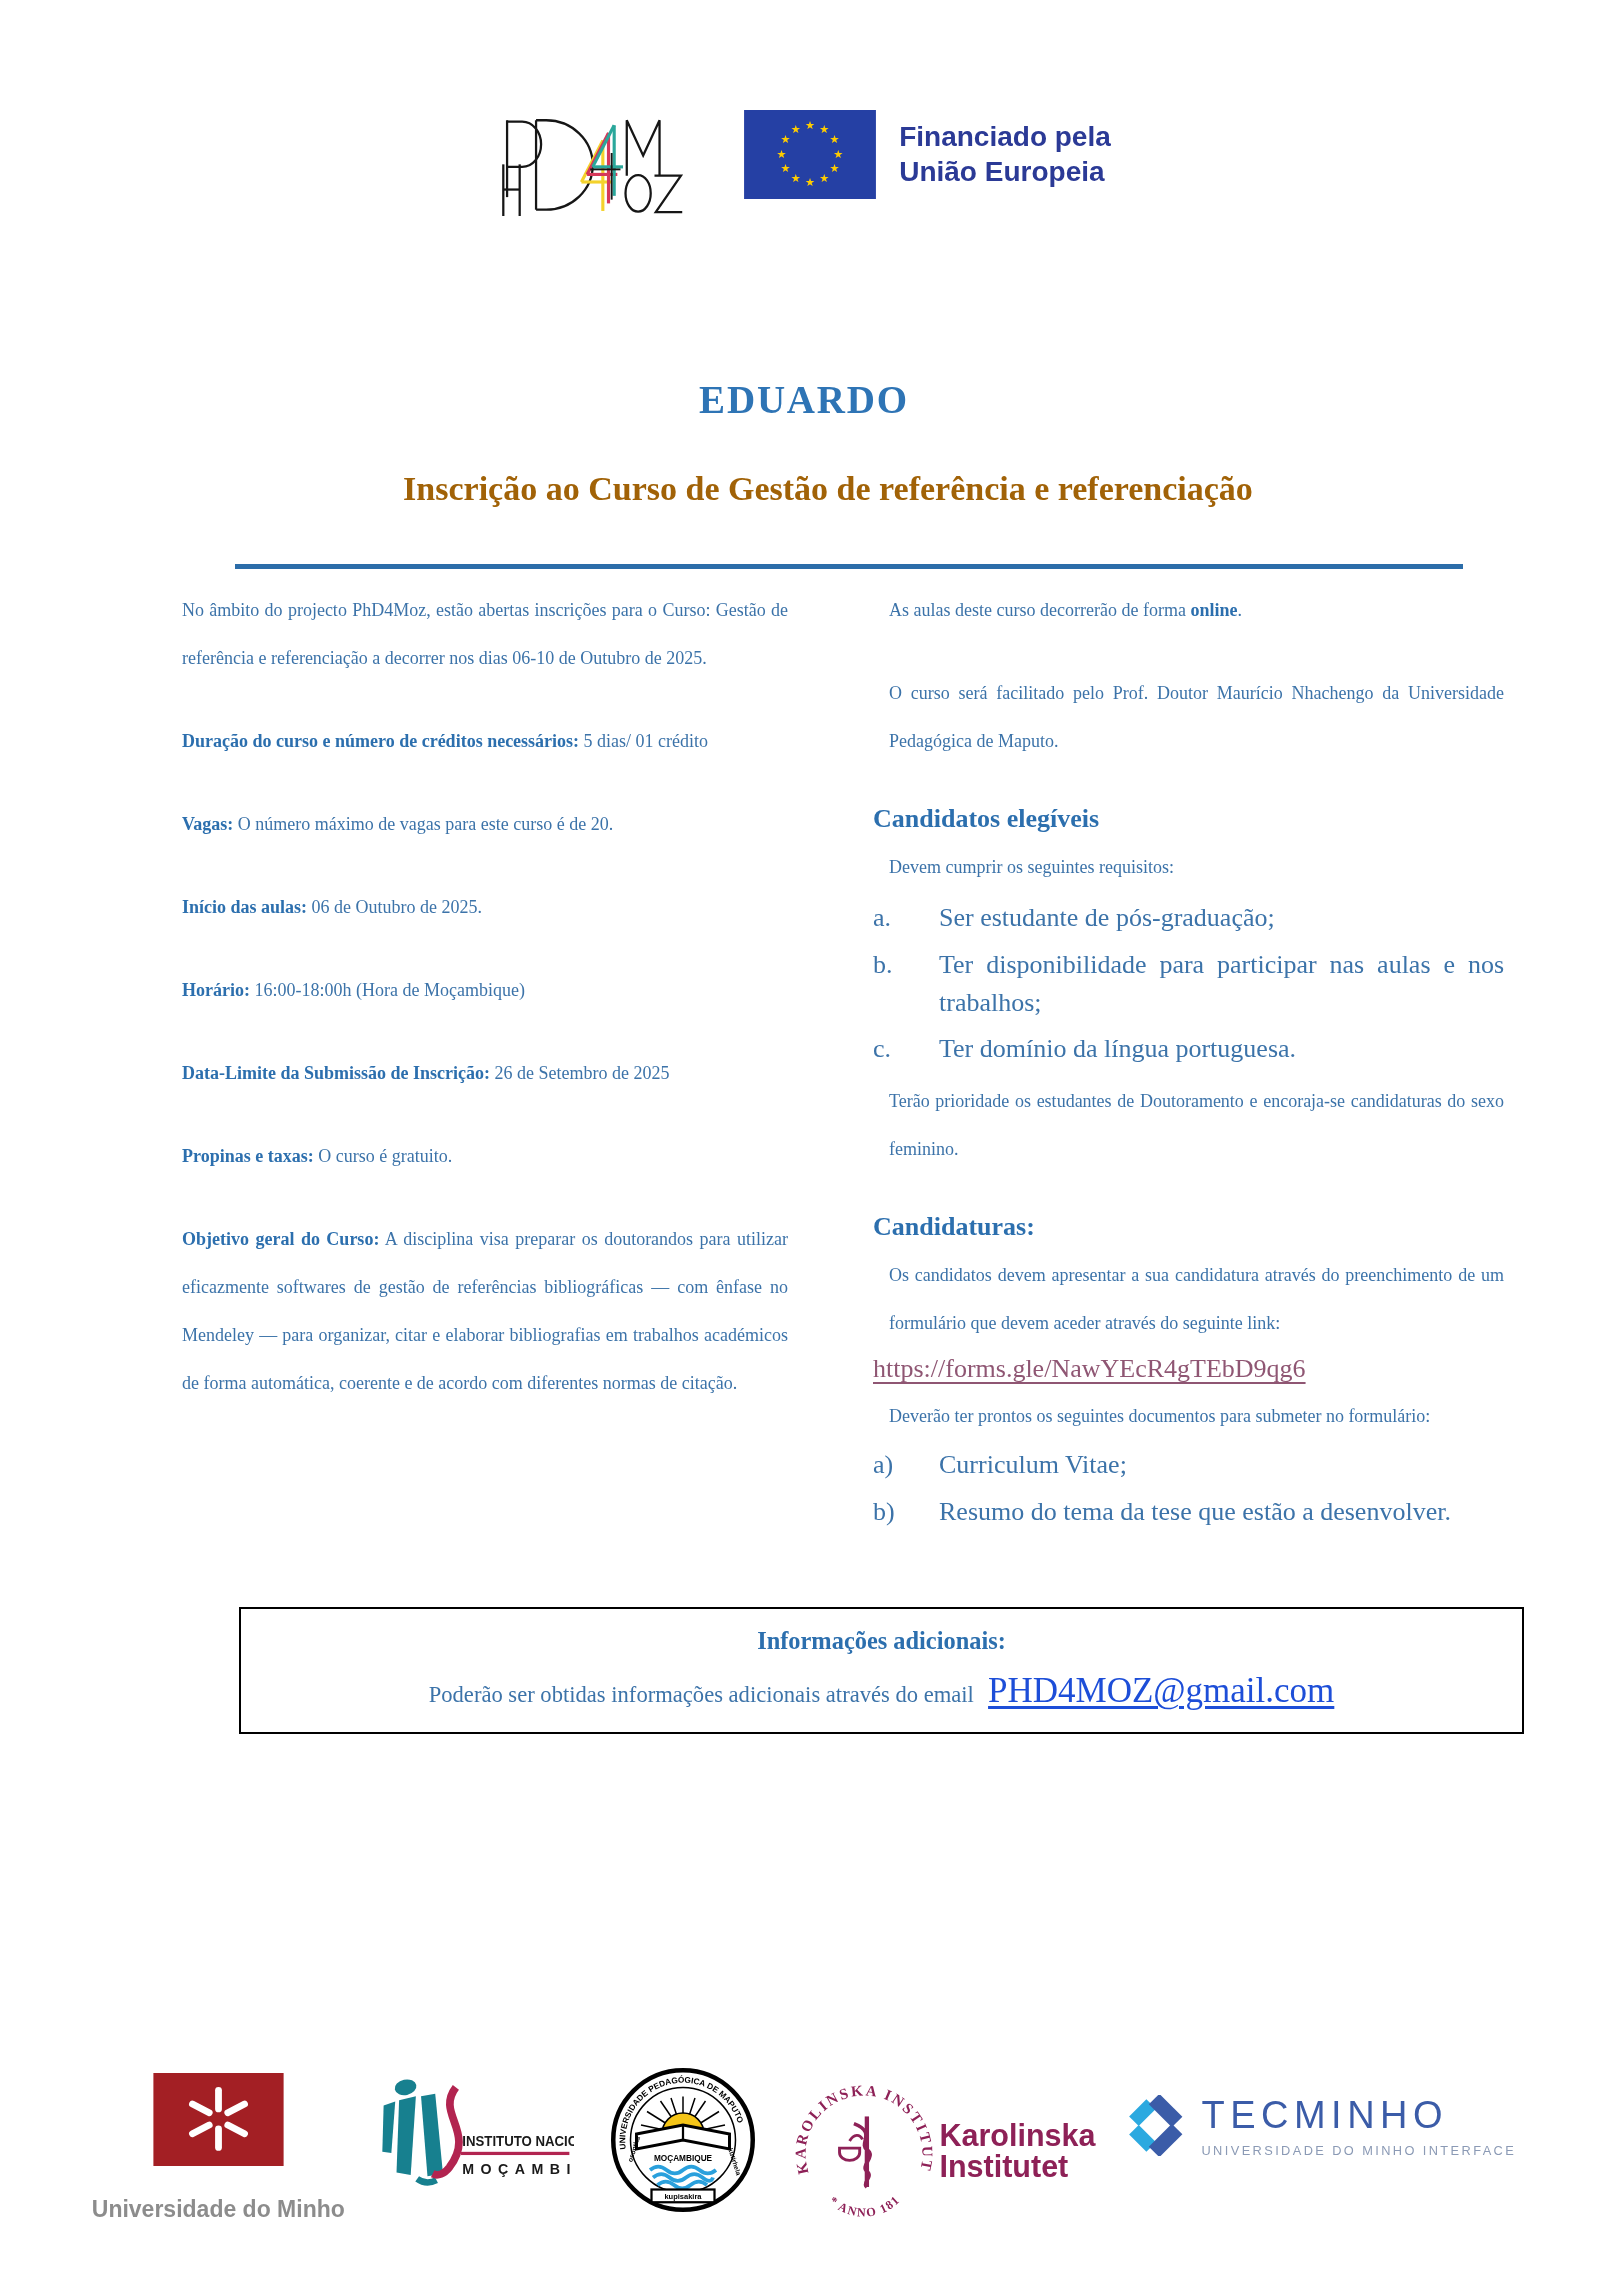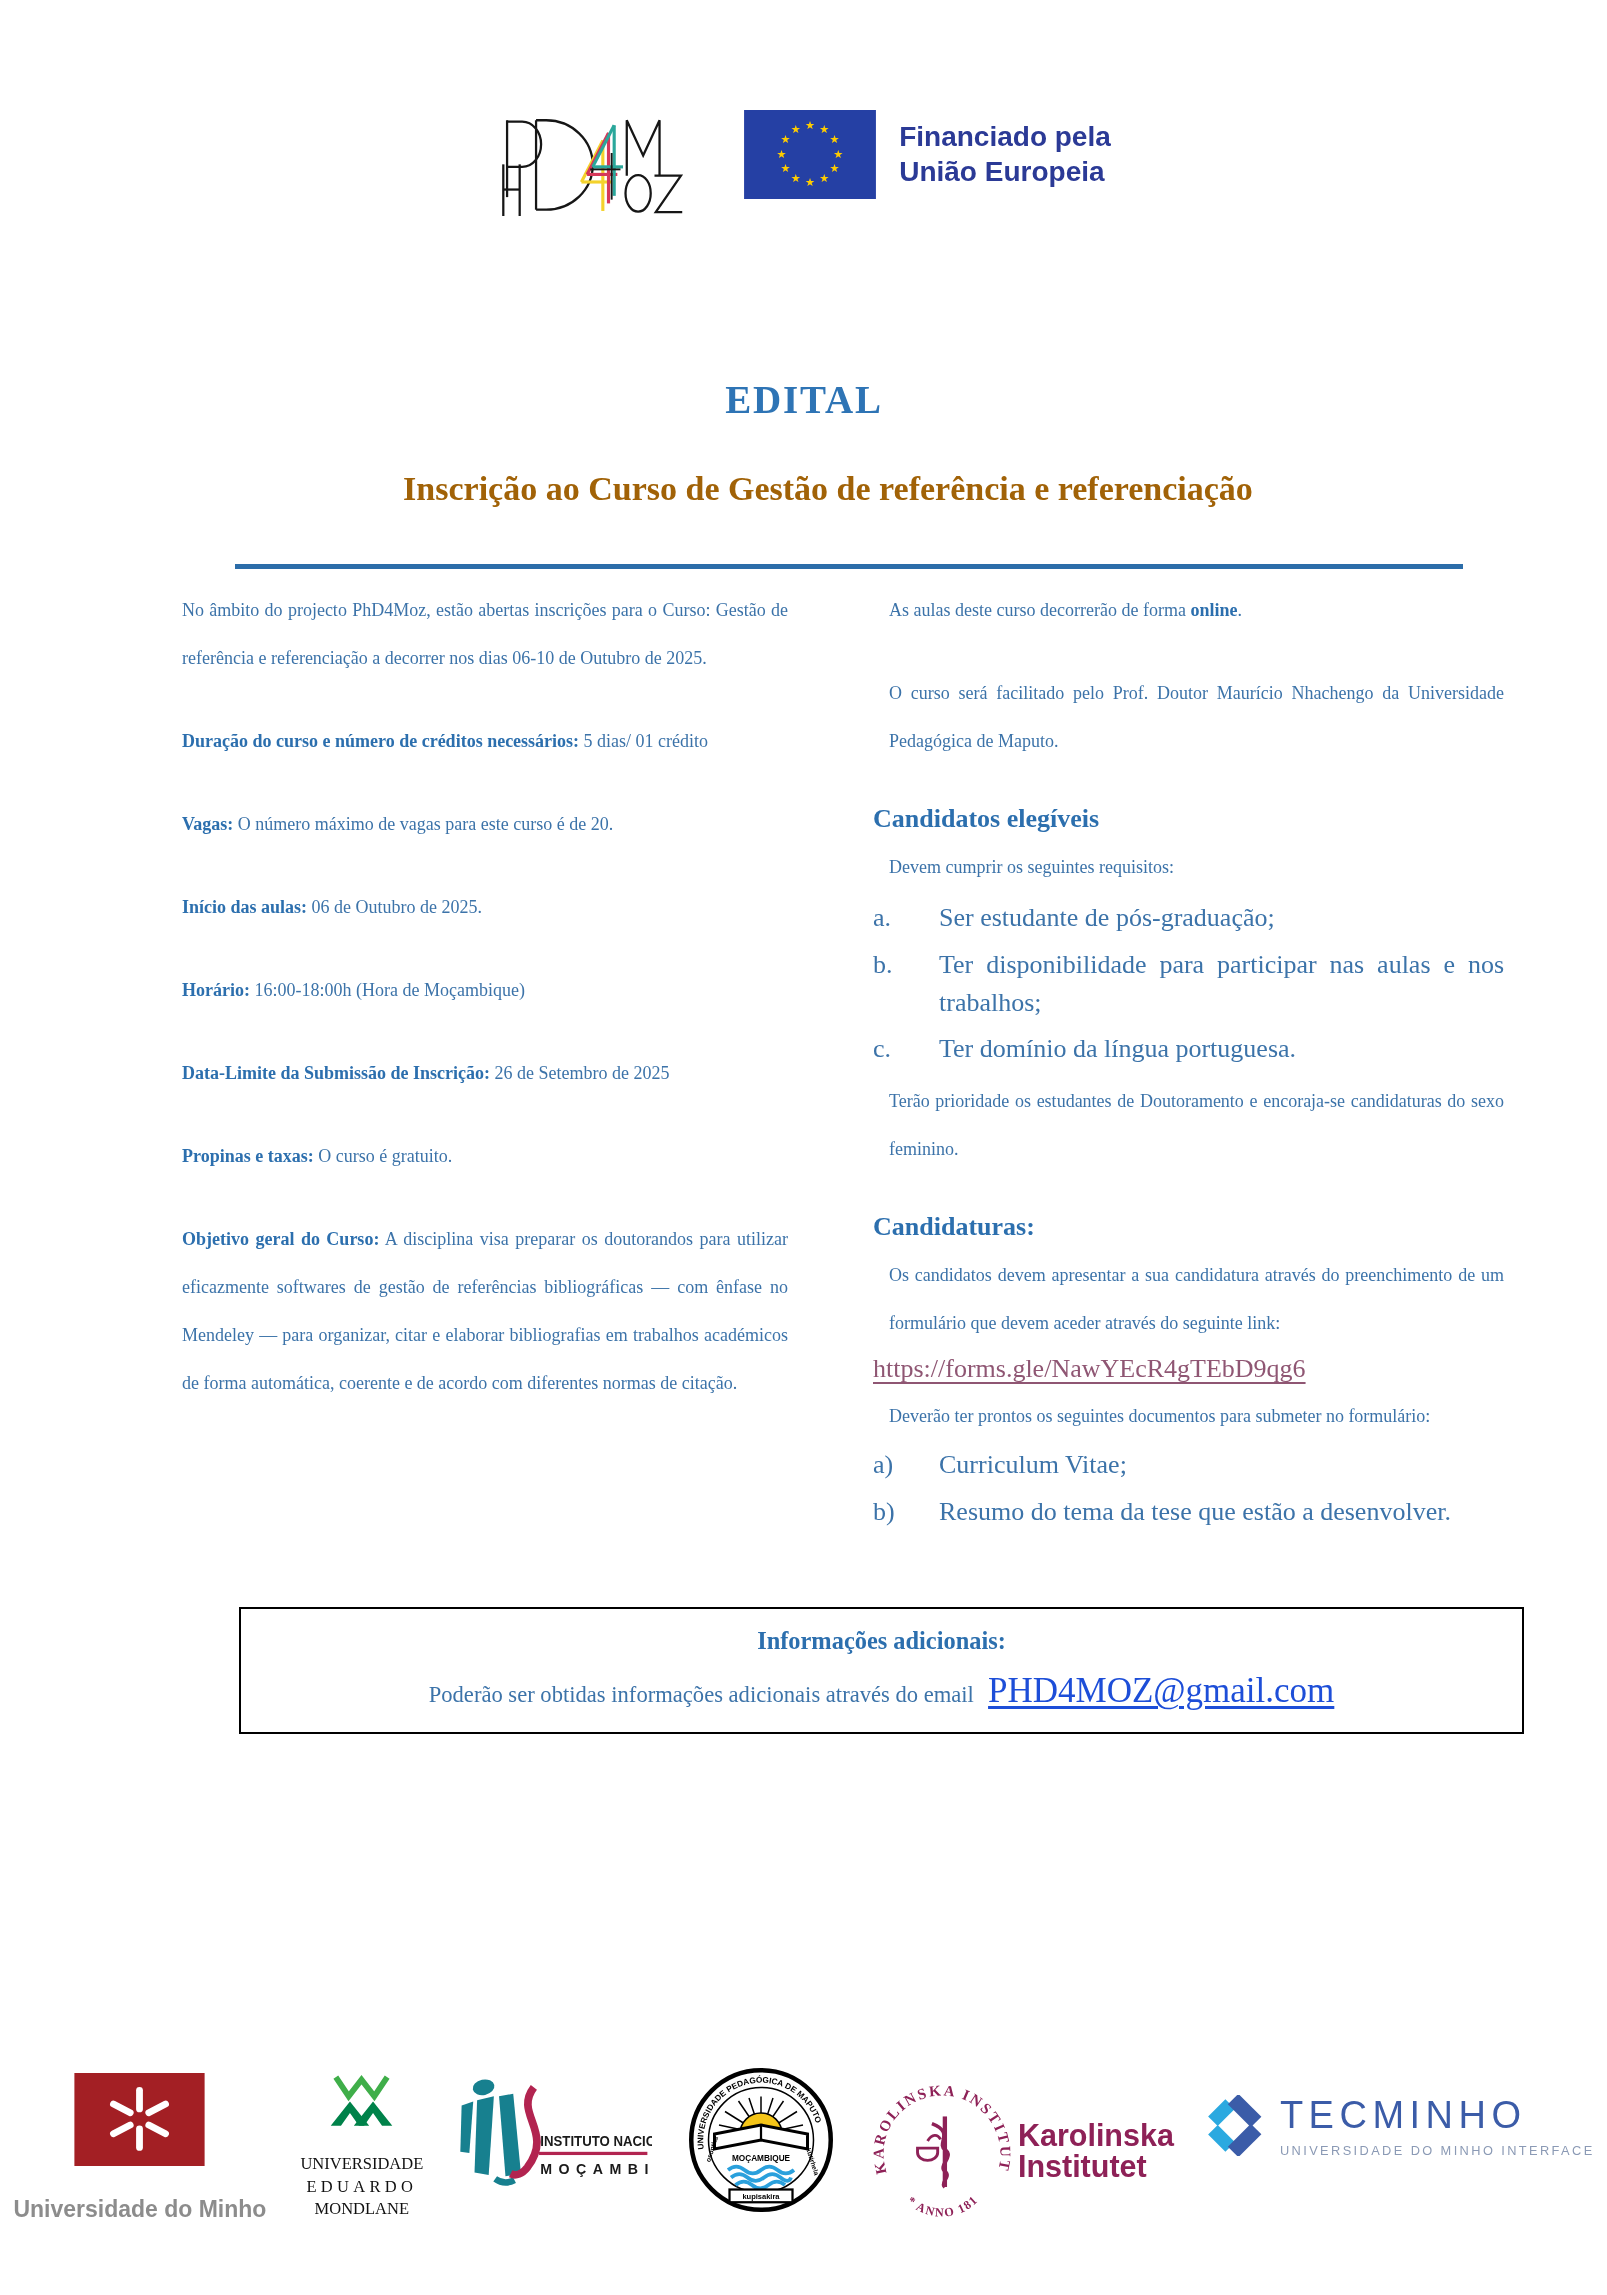--- a/index.html
+++ b/index.html
@@ -127,21 +127,21 @@
           <text x="78.5" y="29.8">★</text>
       </g>
     </svg>
     <div class="eu-text">
       <div>Financiado pela</div>
       <div>União Europeia</div>
     </div>
   </div>
 </div>
 
-<div class="title">EDITAL</div>
+<div class="title">EDUARDO</div>
 <div class="subtitle">Inscrição ao Curso de Gestão de referência e referenciação</div>
 <div class="rule"></div>
 
 <div class="columns">
 
   <div class="col-left">
     <p class="para"><span>No âmbito do projecto PhD4Moz, estão abertas inscrições para o Curso: Gestão de referência e referenciação a decorrer nos dias 06-10 de Outubro de 2025.</span></p>
 
     <p class="para">
       <span class="lead">Duração do curso e número de créditos necessários:</span>
@@ -243,32 +243,20 @@
           <path d="M105,90 V120"></path>
         <path d="M63,50 L90,64"></path>
           <path d="M63,98 L90,84"></path>
         <path d="M147,50 L120,64"></path>
           <path d="M147,98 L120,84"></path>
       </g>
     </svg>
     <div class="uminho-caption">Universidade do Minho</div>
   </div>
 
-  <div class="flogo">
-    <svg width="77" height="71" viewBox="0 0 120 110">
-      <path d="M20,6 L40,36 L60,10 L80,36 L100,6" fill="none" stroke="#3fae49" stroke-width="9"></path>
-      <polygon points="12,82 42,44 72,82 56,82 42,62 28,82" fill="#00824a"></polygon>
-      <polygon points="48,82 78,44 108,82 92,82 78,62 64,82" fill="#00824a"></polygon>
-    </svg>
-    <div class="uem-caption">
-      <div>UNIVERSIDADE</div>
-      <div class="sp">EDUARDO</div>
-      <div>MONDLANE</div>
-    </div>
-  </div>
 
   <div class="flogo" style="margin-top:4.9px;">
     <svg width="195" height="129" viewBox="0 0 300 200">
       <ellipse cx="40" cy="16" rx="17" ry="12" fill="#17808f" transform="rotate(-12 40 16)"></ellipse>
       <polygon points="6,44 24,38 18,118 4,116" fill="#17808f"></polygon>
       <polygon points="30,36 56,30 48,152 26,148" fill="#17808f"></polygon>
       <polygon points="64,30 86,26 98,150 74,154" fill="#17808f"></polygon>
       <path d="M58,158 q14,10 30,2" fill="none" stroke="#17808f" stroke-width="10"></path>
       <path d="M118,16 C86,58 150,84 108,140 C100,150 90,154 82,150" fill="none" stroke="#b22450" stroke-width="12"></path>
       <text x="128" y="102" font-family="Liberation Sans, sans-serif" font-weight="bold" font-size="20.5" fill="#1a1a1a" transform="scale(1,1.05)">INSTITUTO NACIONAL DE SAÚDE</text>

